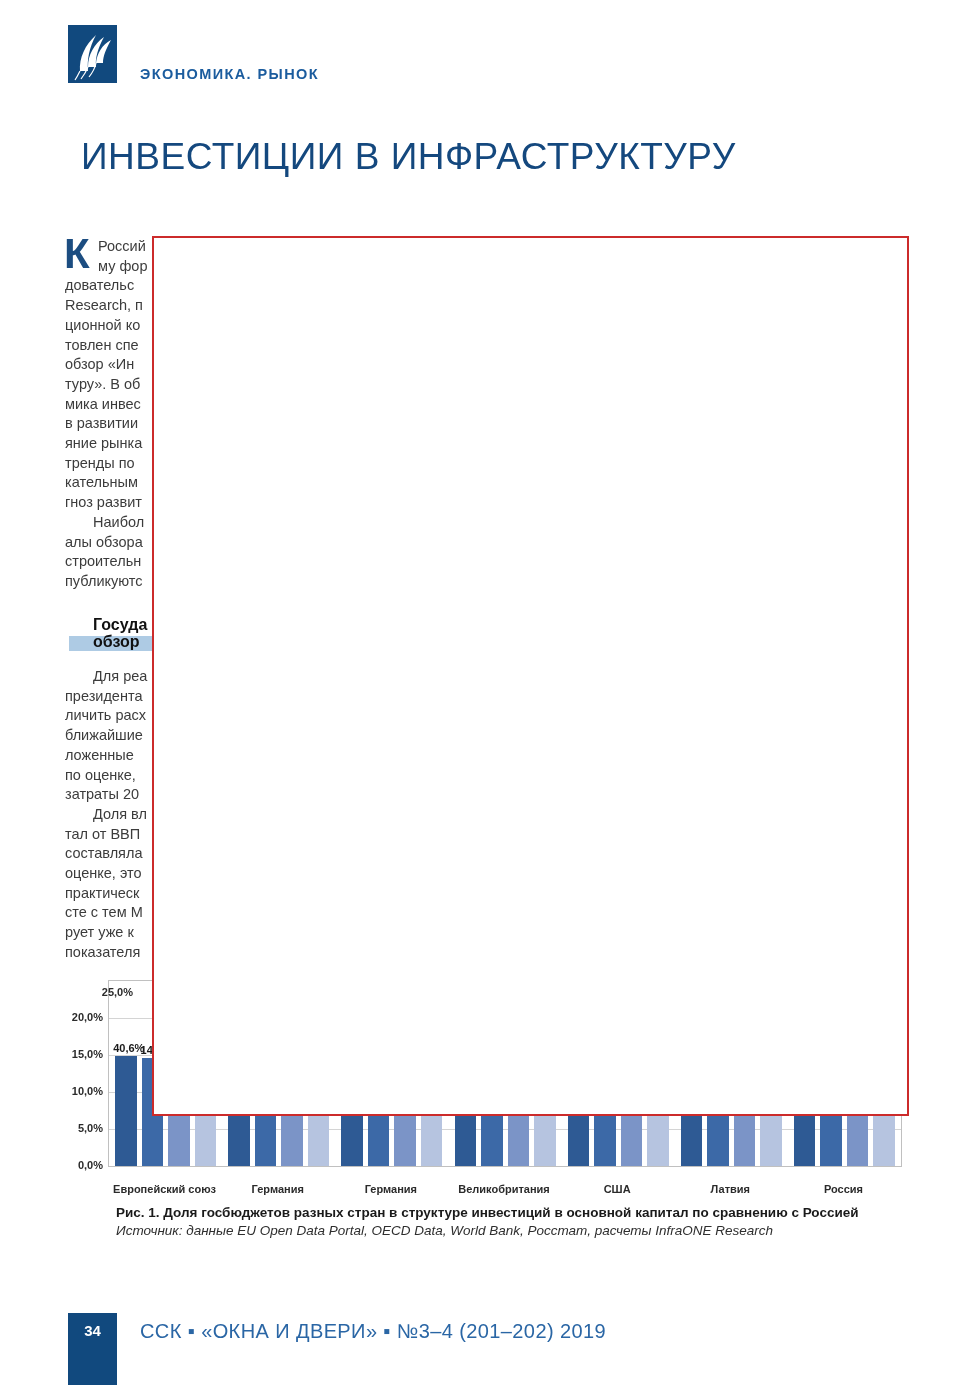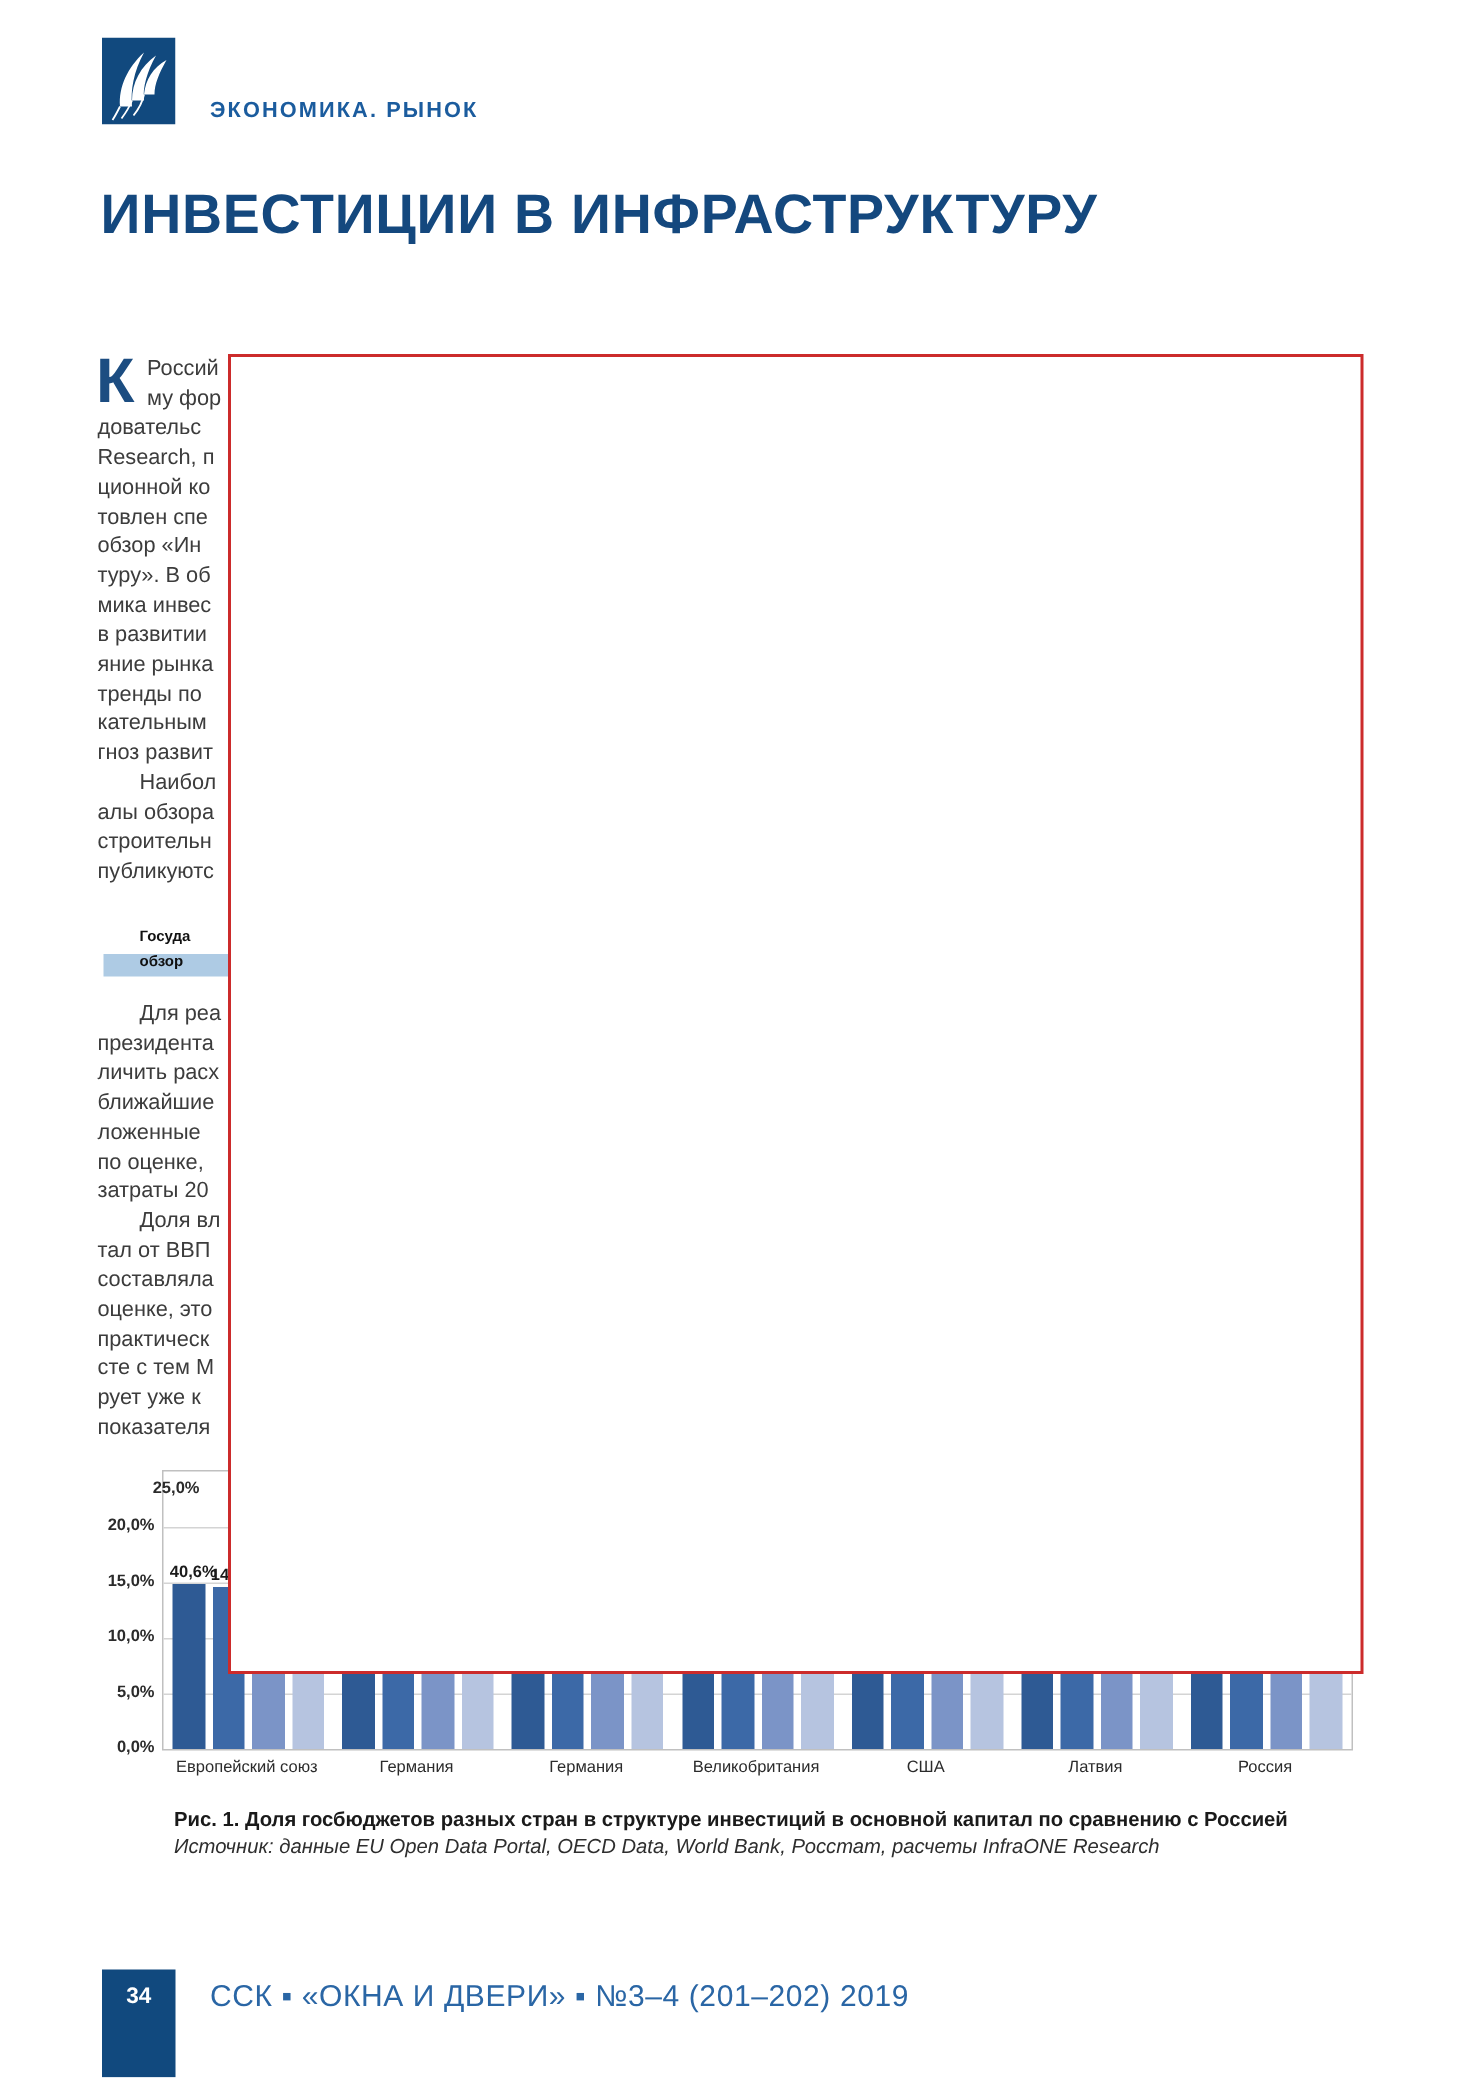--- a/index.html
+++ b/index.html
@@ -3,43 +3,43 @@
 <meta charset="utf-8">
 <style>
   html,body{margin:0;padding:0;background:#ffffff;}
   .page{position:relative;width:980px;height:1385px;background:#ffffff;overflow:hidden;
         font-family:"Liberation Sans",sans-serif;}
 
   
   .logo-box{position:absolute;left:68px;top:25px;width:49px;height:58px;}
   .section-label{position:absolute;left:140px;top:66px;font-size:14.5px;font-weight:bold;
                  letter-spacing:1.4px;color:#1b5c9e;white-space:nowrap;}
-  .page-title{position:absolute;left:63px;top:118px;margin:4px;font-size:37px;font-weight:700;
+  .page-title{position:absolute;left:63px;top:118px;margin:18px;font-size:37px;font-weight:400;
               color:#14487e;white-space:nowrap;letter-spacing:.5px;}
 
   
   .dropcap{position:absolute;left:64px;top:233px;font-size:42px;line-height:42px;font-weight:bold;color:#1c4d81;}
   .textcol{position:absolute;left:65px;width:360px;font-size:14.5px;line-height:19.7px;color:#3c3c3c;}
   .textcol .ln{white-space:nowrap;}
   .textcol .ln.dc{margin-left:33px;}
   .textcol .ln.ind{margin-left:28px;}
-  .subhead{position:absolute;left:93px;top:617px;font-size:10px;font-weight:bold;line-height:16.5px;
+  .subhead{position:absolute;left:93px;top:617px;font-size:16px;font-weight:bold;line-height:16.5px;
            color:#111;z-index:2;}
   .subhead .ln{white-space:nowrap;}
   .subhead-highlight{position:absolute;left:69px;top:636px;width:83px;height:15px;background:#aecbe4;z-index:1;}
 
   
   .chart{position:absolute;left:65px;top:970px;width:870px;height:235px;}
   .plot{position:absolute;left:43px;top:10px;width:792px;height:185px;border:1px solid #c0c0c0;
         background:#ffffff;box-sizing:content-box;}
   .gridline{position:absolute;left:0;width:100%;height:1px;background:#d4d4d4;}
   .ylab{position:absolute;left:0;width:38px;text-align:right;font-size:11px;font-weight:bold;color:#2b2b2b;}
   .bar{position:absolute;bottom:0;}
   .bar-label{position:absolute;font-size:11px;font-weight:bold;color:#1a1a1a;white-space:nowrap;}
-  .xlab{position:absolute;top:202px;transform:translateX(-50%);font-size:11px;font-weight:normal;
+  .xlab{position:absolute;top:213px;transform:translateX(-50%);font-size:11px;font-weight:bold;
         color:#2b2b2b;white-space:nowrap;}
   .legend{position:absolute;left:43px;top:216px;width:792px;display:flex;justify-content:center;
           align-items:center;gap:16px;font-size:10.5px;font-weight:bold;color:#1f3864;}
   .legend-item{display:flex;align-items:center;gap:4px;}
   .sw{width:8px;height:8px;display:inline-block;}
 
   
   .overlay{position:absolute;left:152px;top:236px;width:757px;height:880px;background:#ffffff;
            border:2px solid #cc2b2b;box-sizing:border-box;z-index:50;}
 

